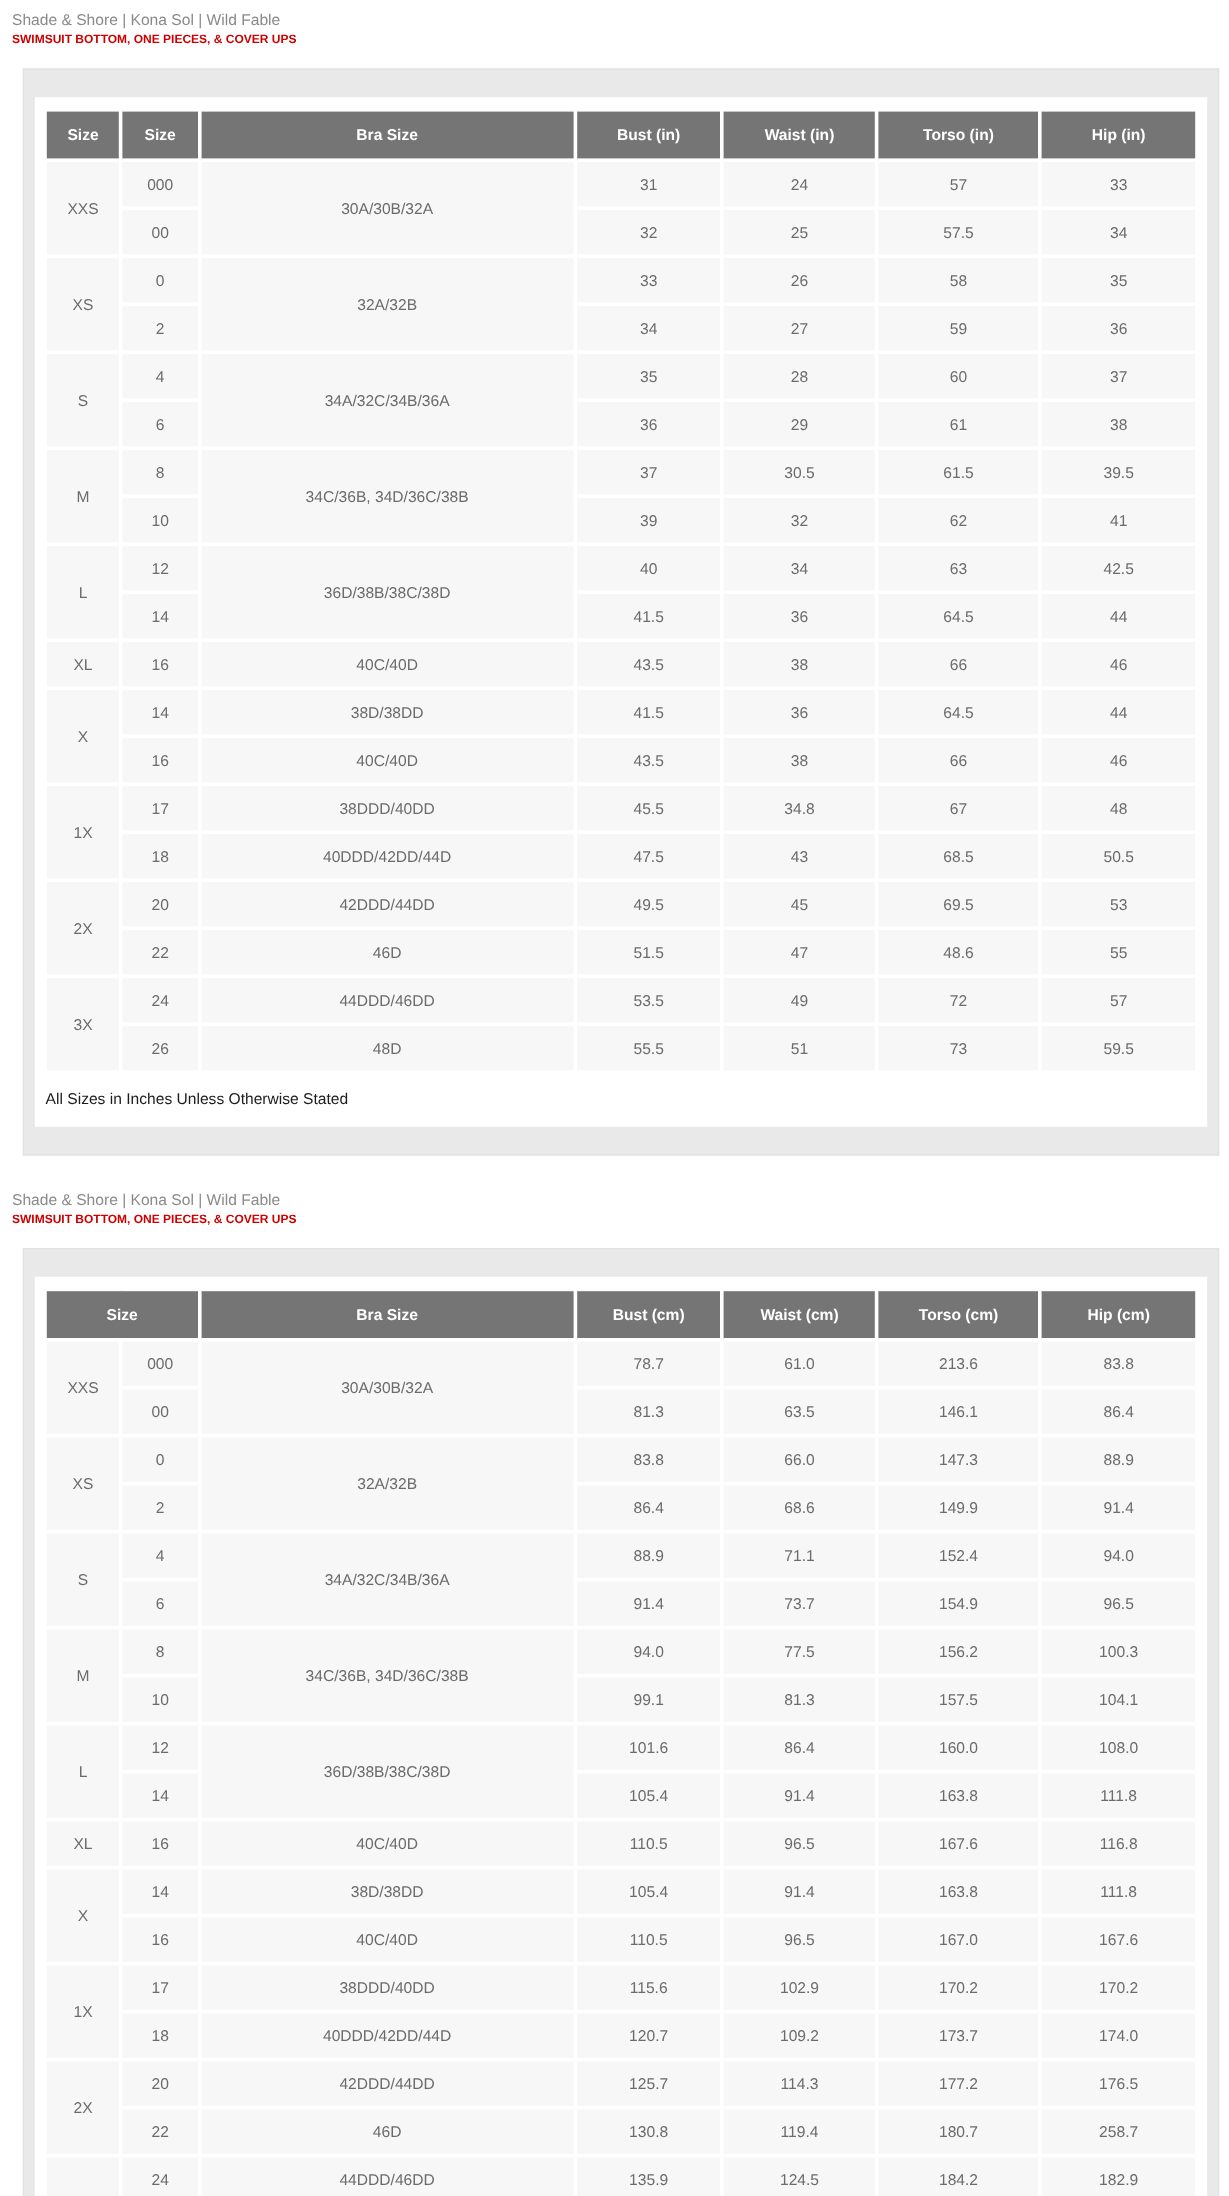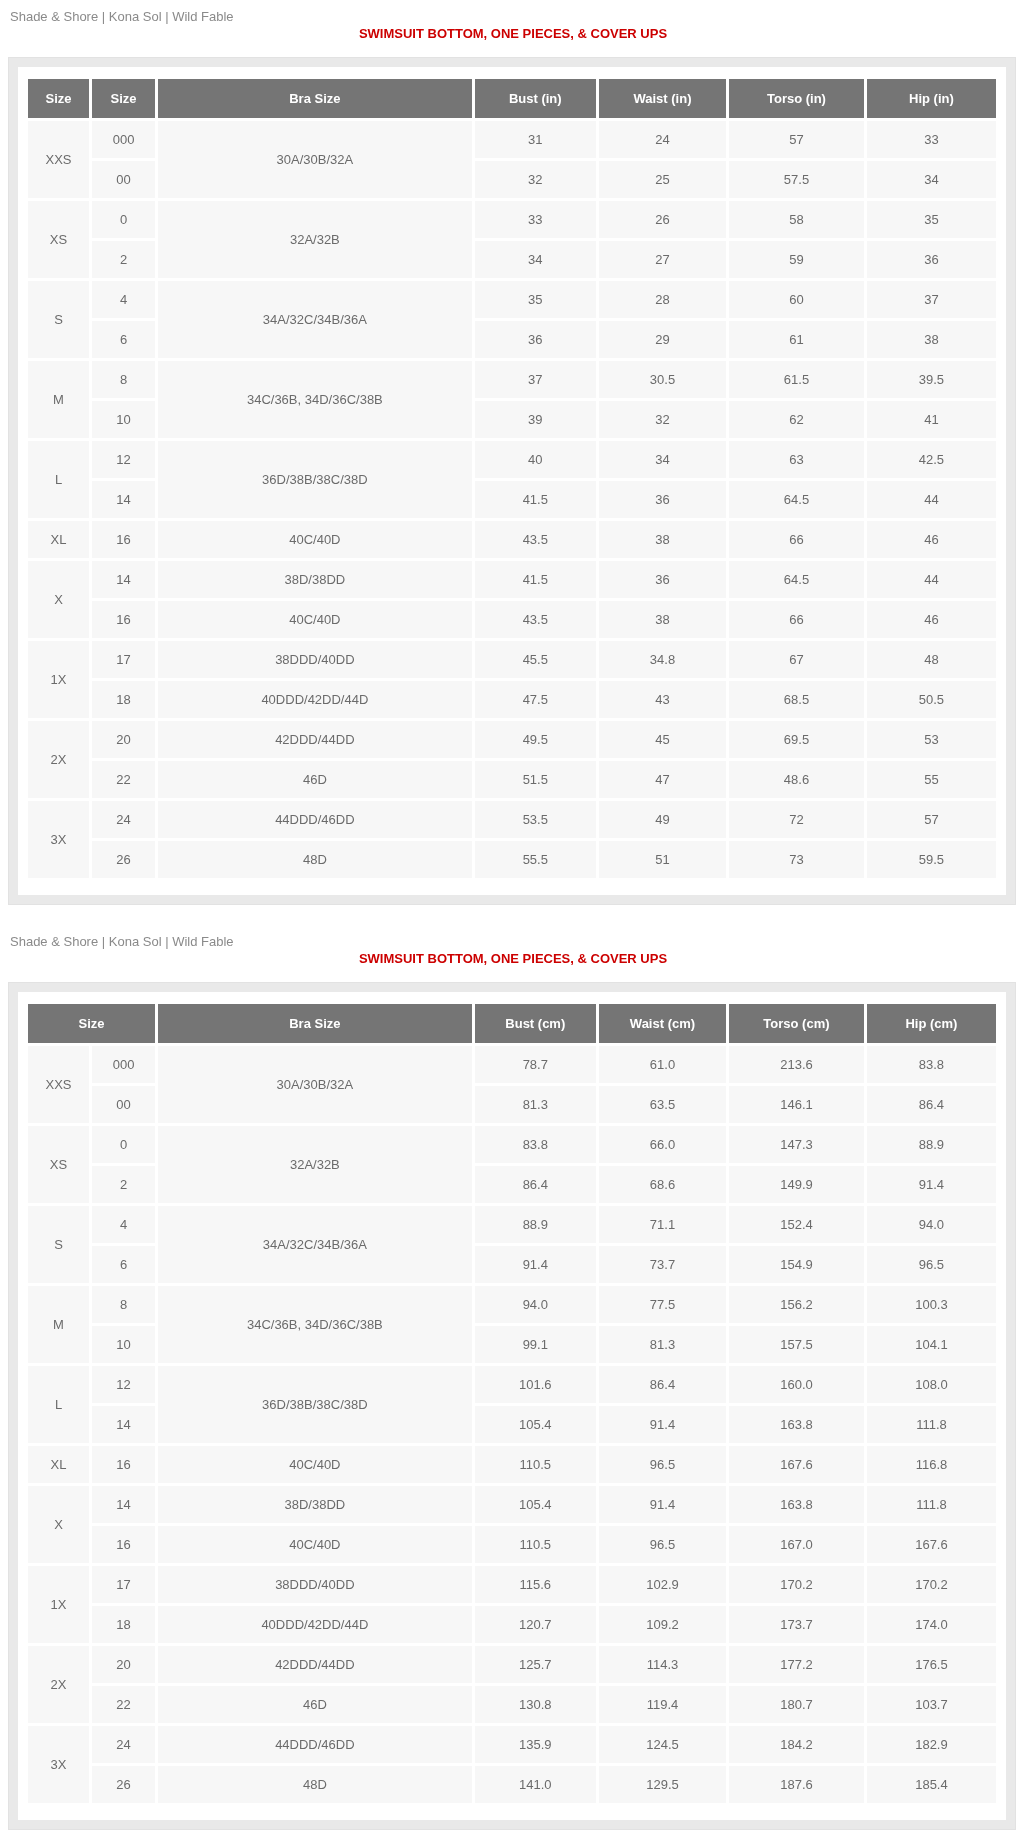--- a/index.html
+++ b/index.html
@@ -11,30 +11,30 @@
   .section { margin:8px 8px 28px 8px; }
   .brand-line {
     color:#8a8a8a;
     font-size:13px;
     line-height:17px;
     padding-left:2px;
   }
   .chart-title {
     color:#cc0000;
     font-weight:bold;
-    font-size:13px;
+    font-size:10px;
     line-height:17px;
     padding-left:2px;
     margin-bottom:15px;
-    text-align:center;
   }
   .panel {
     background:#e9e9e9;
-    padding:9px 9px;
+    padding:23px 9px;
     border:1px solid #e2e2e2;
+    margin-left:11px;
   }
   .card {
     background:#ffffff;
     padding:9px 7px 14px 7px;
   }
   table.size-chart {
     width:100%;
     border-collapse:collapse;
     table-layout:fixed;
   }
@@ -244,20 +244,21 @@
             <tr>
               <td>26</td>
               <td>48D</td>
               <td>55.5</td>
               <td>51</td>
               <td>73</td>
               <td>59.5</td>
             </tr>
           </tbody>
       </table>
+      <div class="note">All Sizes in Inches Unless Otherwise Stated</div>
     </div>
   </div>
 </div>
 
 <div class="section">
   <div class="brand-line">Shade &amp; Shore | Kona Sol | Wild Fable</div>
   <div class="chart-title">SWIMSUIT BOTTOM, ONE PIECES, &amp; COVER UPS</div>
   <div class="panel">
     <div class="card">
       <table class="size-chart">
@@ -412,21 +413,21 @@
               <td>114.3</td>
               <td>177.2</td>
               <td>176.5</td>
             </tr>
             <tr>
               <td>22</td>
               <td>46D</td>
               <td>130.8</td>
               <td>119.4</td>
               <td>180.7</td>
-              <td>103.7</td>
+              <td>258.7</td>
             </tr>
             <tr>
               <td rowspan="2">3X</td>
               <td>24</td>
               <td>44DDD/46DD</td>
               <td>135.9</td>
               <td>124.5</td>
               <td>184.2</td>
               <td>182.9</td>
             </tr>

